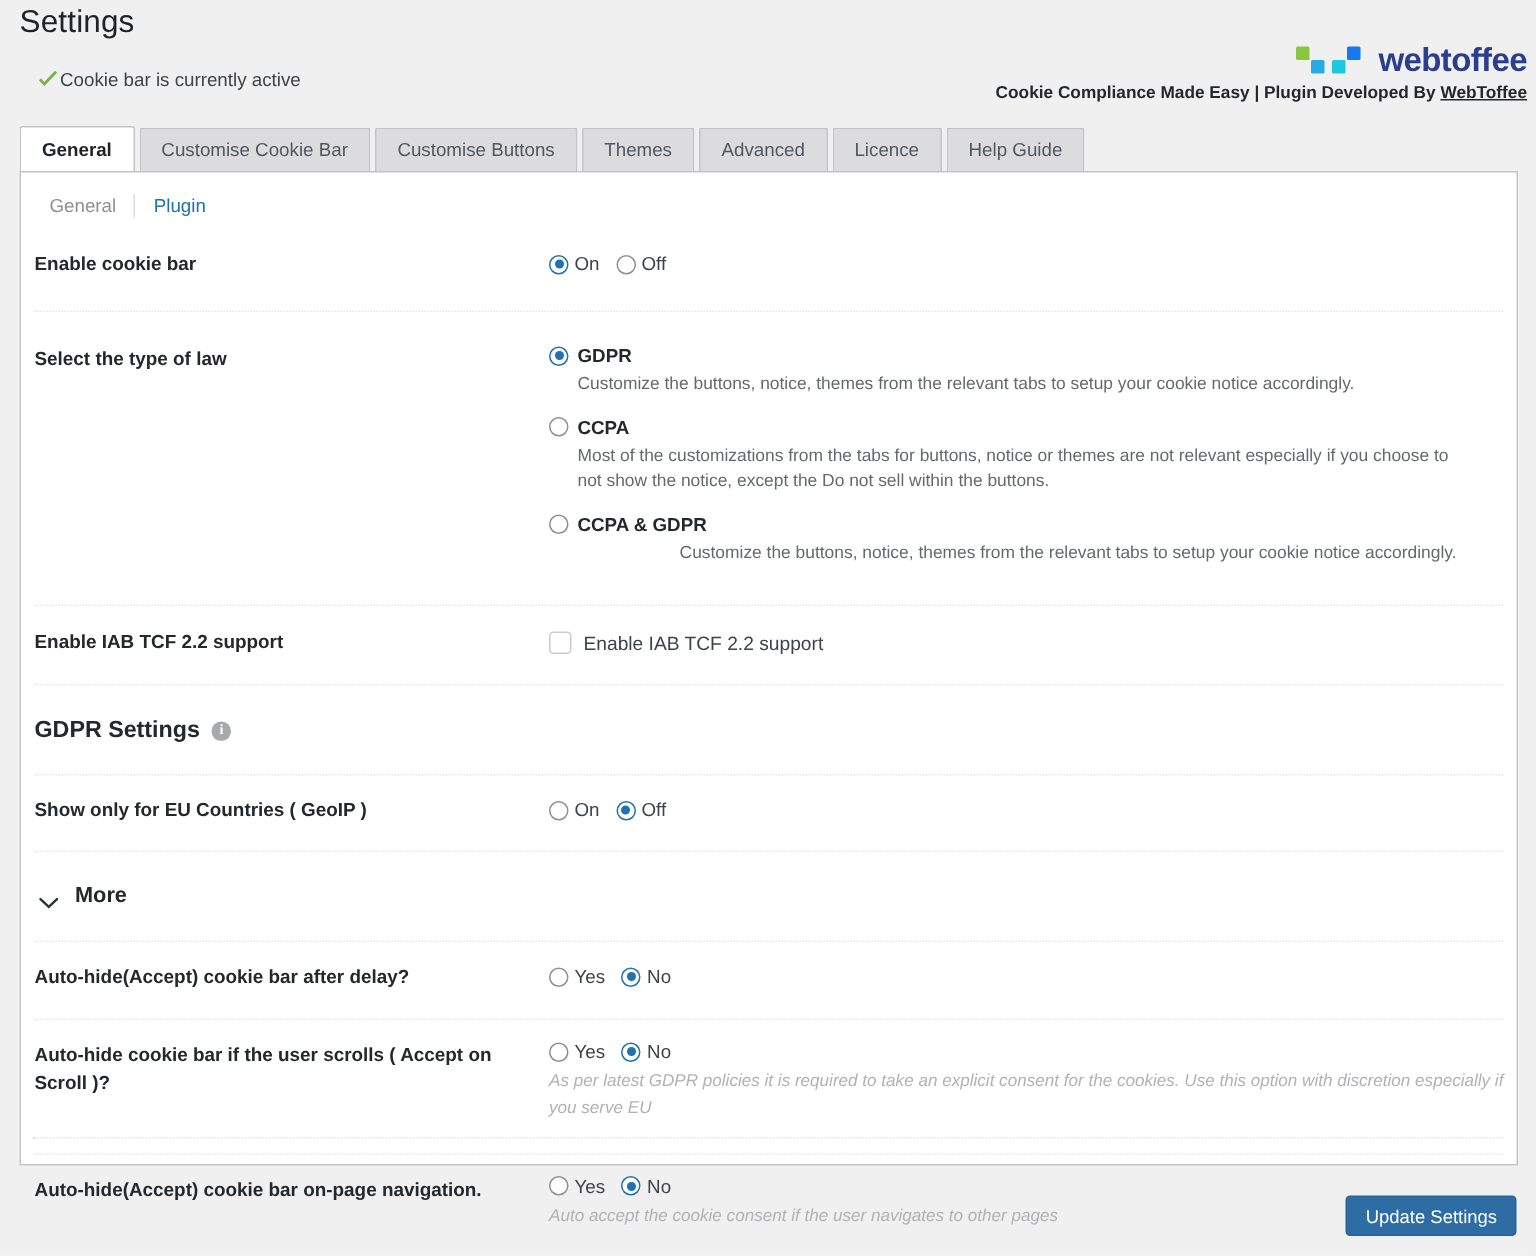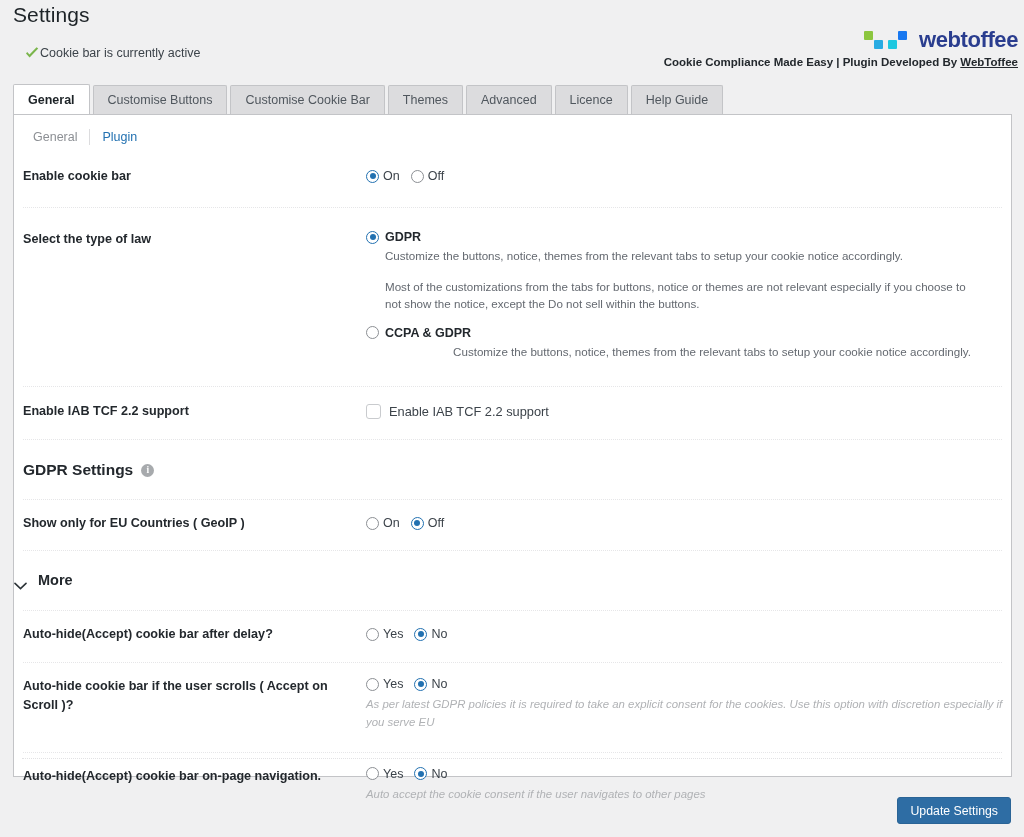--- a/index.html
+++ b/index.html
@@ -218,21 +218,21 @@
     font-size: 9.5px;
     font-weight: 700;
     line-height: 13px;
     text-align: center;
     font-family: "Liberation Serif", serif;
     cursor: pointer;
     flex: 0 0 13px;
   }
   .more-head {
     display: flex; align-items: center; gap: 11px;
-    padding-left: 0;
+    padding-left: 12px;
     cursor: pointer;
   }
   .more-head .t { font-size: 14.5px; font-weight: 700; color: #23282d; }
   .chev { width: 13px; height: 8px; display:block; }
 
   .hint-italic {
     font-size: 11.4px;
     color: #b0b2b5;
     font-style: italic;
     line-height: 1.55;
@@ -291,24 +291,24 @@
     <div class="brand-tag">
       <span>Cookie Compliance Made Easy | Plugin Developed By </span><a href="#">WebToffee</a>
     </div>
   </div>
 
   <div class="tabs">
     <div class="tab active">
         <span>General</span>
       </div>
     <div class="tab">
+        <span>Customise Cookie Bar</span>
+      </div>
+    <div class="tab">
         <span>Customise Buttons</span>
-      </div>
-    <div class="tab">
-        <span>Customise Cookie Bar</span>
       </div>
     <div class="tab">
         <span>Themes</span>
       </div>
     <div class="tab">
         <span>Advanced</span>
       </div>
     <div class="tab">
         <span>Licence</span>
       </div>
@@ -351,20 +351,24 @@
 
           <div class="item">
             <label class="radio-row">
               <span class="radio checked"></span>
               <span class="rl">GDPR</span>
             </label>
             <div class="helper">Customize the buttons, notice, themes from the relevant tabs to setup your cookie notice accordingly.</div>
           </div>
 
           <div class="item" style="margin-top:13px;">
+            <label class="radio-row">
+              <span class="radio"></span>
+              <span class="rl">CCPA</span>
+            </label>
             <div class="helper">Most of the customizations from the tabs for buttons, notice or themes are not relevant especially if you choose to not show the notice, except the Do not sell within the buttons.</div>
           </div>
 
           <div class="item" style="margin-top:13px;">
             <label class="radio-row">
               <span class="radio"></span>
               <span class="rl">CCPA &amp; GDPR</span>
             </label>
             <div class="helper">Customize the buttons, notice, themes from the relevant tabs to setup your cookie notice accordingly.</div>
           </div>

